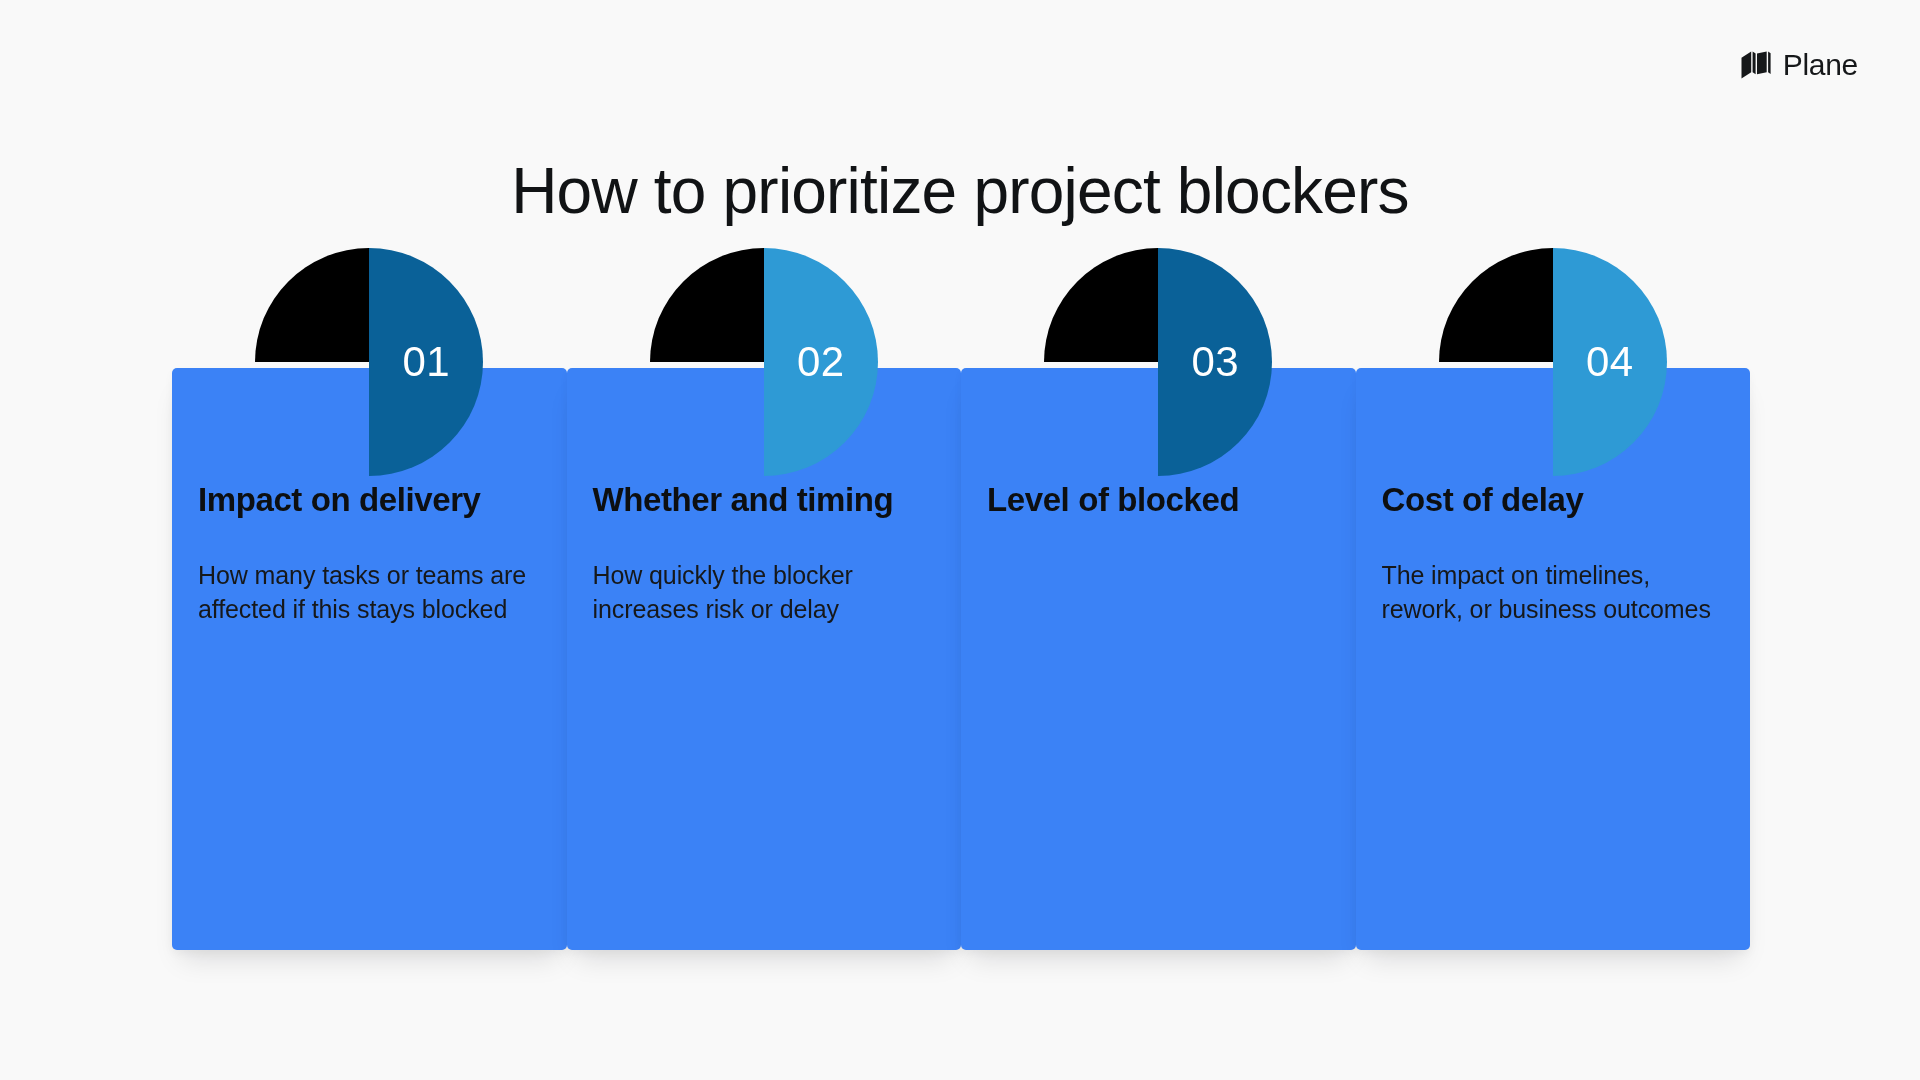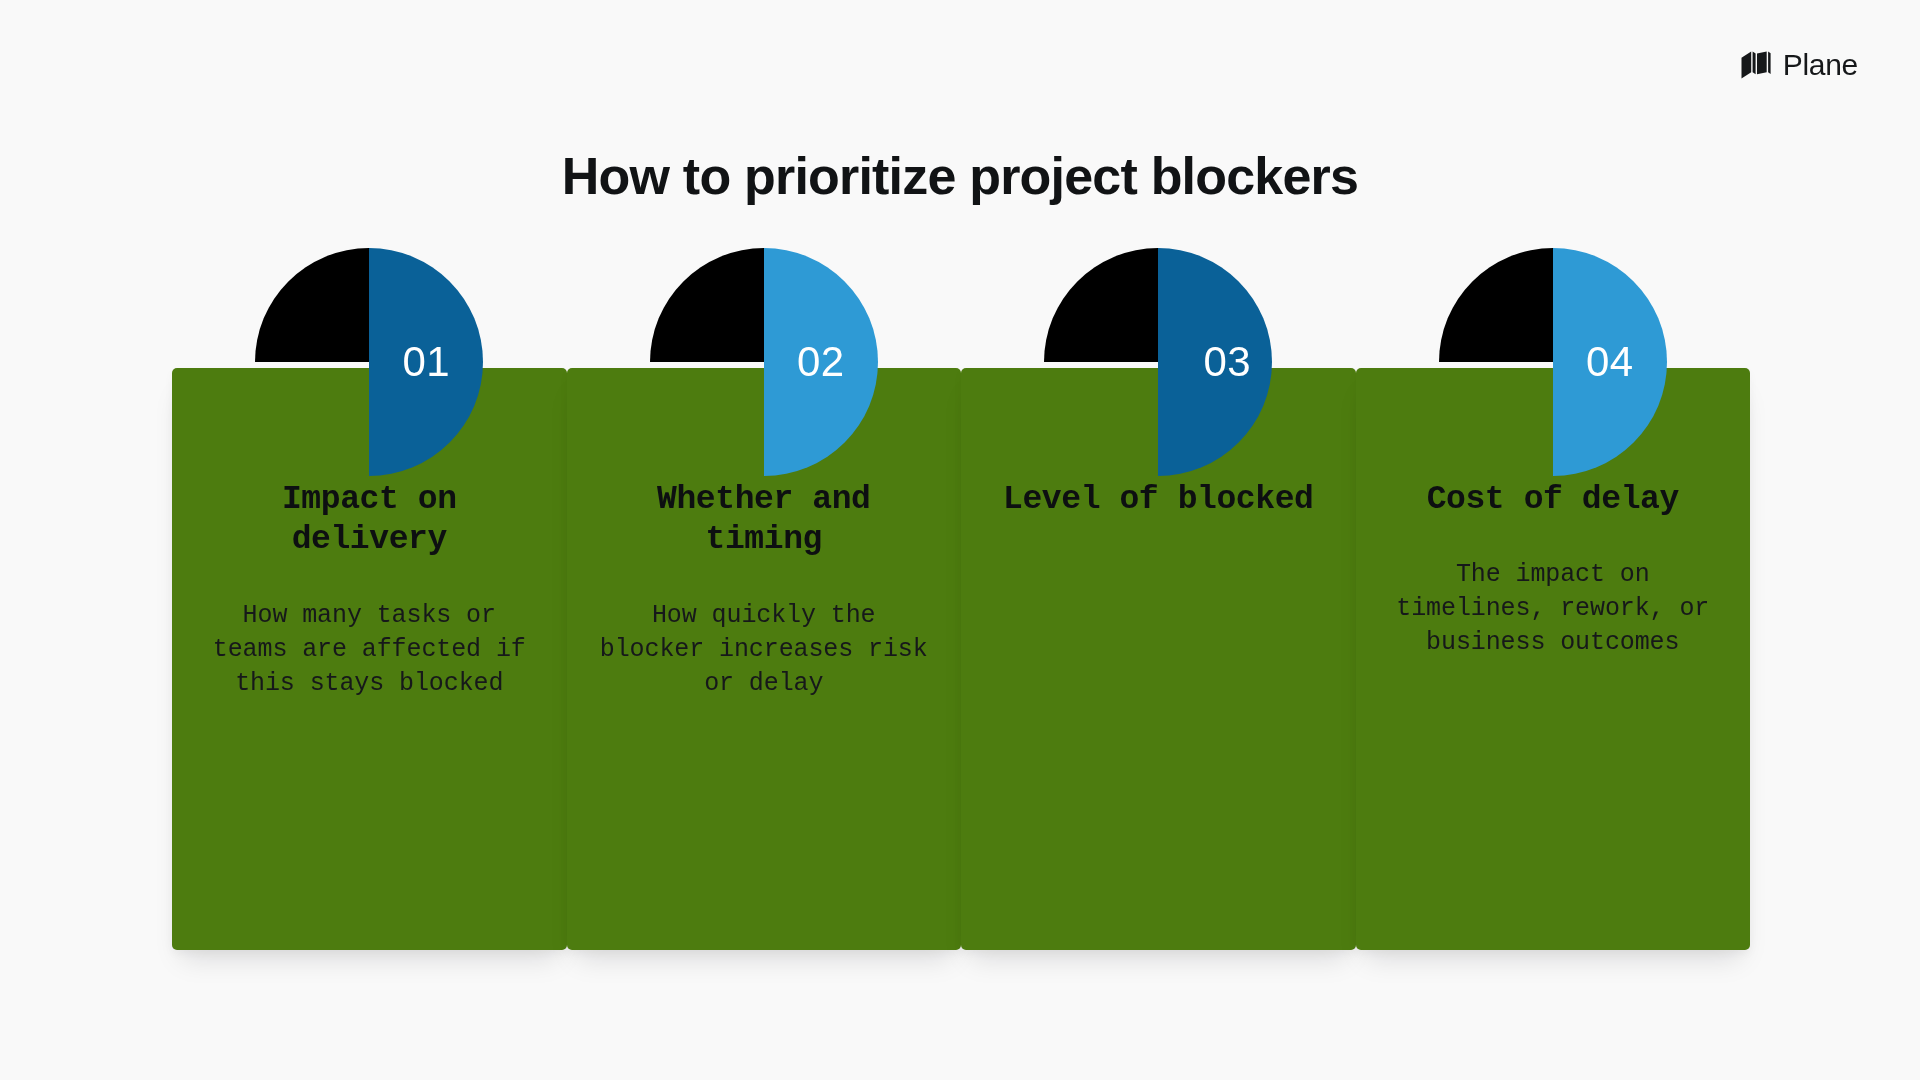--- a/index.html
+++ b/index.html
@@ -38,43 +38,43 @@
     line-height: 1;
   }
 
   
   .page-title {
     position: absolute;
     top: 112px;
     left: 0;
     width: 100%;
     text-align: center;
-    font-size: 52px;
-    font-weight: 700;
+    font-size: 64px;
+    font-weight: 400;
     letter-spacing: -0.8px;
     color: #111315;
     line-height: 1.15;
   }
 
   
   .cards {
     position: absolute;
     top: 368px;
     left: 172px;
     width: 1578px;
     height: 582px;
     display: flex;
     justify-content: space-between;
   }
 
   .card {
     position: relative;
     width: 421px;
     height: 582px;
-    background: #4d7c0f;
+    background: #3b82f6;
     border-radius: 5px;
     box-shadow: 0 18px 26px -10px rgba(17, 19, 21, 0.13),
                 0 4px 10px rgba(17, 19, 21, 0.04);
   }
 
   
   .pie-wrap {
     position: absolute;
     left: 50%;
     top: -120px;
@@ -104,22 +104,21 @@
   }
 
   
   .card-body {
     position: absolute;
     left: 0;
     top: 112px;
     width: 100%;
     padding: 0 26px;
     box-sizing: border-box;
-    text-align: center;
-    font-family: Liberation Mono, monospace;
+    text-align: left;
   }
   .card-heading {
     font-size: 33px;
     font-weight: 700;
     line-height: 1.22;
     letter-spacing: -0.4px;
     color: #0d0f11;
     margin: 0;
   }
   .card-desc {
@@ -177,21 +176,21 @@
       <p class="card-desc">How quickly the blocker increases risk or delay</p>
     </div>
   </div>
 
   <div class="card">
     <div class="pie-wrap">
       <svg class="pie-svg" viewBox="0 0 228 228" aria-hidden="true">
         <path d="M114 114 L114 0 A114 114 0 0 0 0 114 Z" fill="#000000"></path>
         <path d="M114 0 A114 114 0 0 1 114 228 L114 114 Z" class="pie-accent-3" fill="#0a6198"></path>
       </svg>
-      <div class="pie-number" style="color: rgb(255, 255, 255); margin-left: 12px;">03</div>
+      <div class="pie-number" style="color: rgb(255, 255, 255);">03</div>
     </div>
     <div class="card-body">
       <h2 class="card-heading">Level of blocked</h2>
     </div>
   </div>
 
   <div class="card">
     <div class="pie-wrap">
       <svg class="pie-svg" viewBox="0 0 228 228" aria-hidden="true">
         <path d="M114 114 L114 0 A114 114 0 0 0 0 114 Z" fill="#000000"></path>

